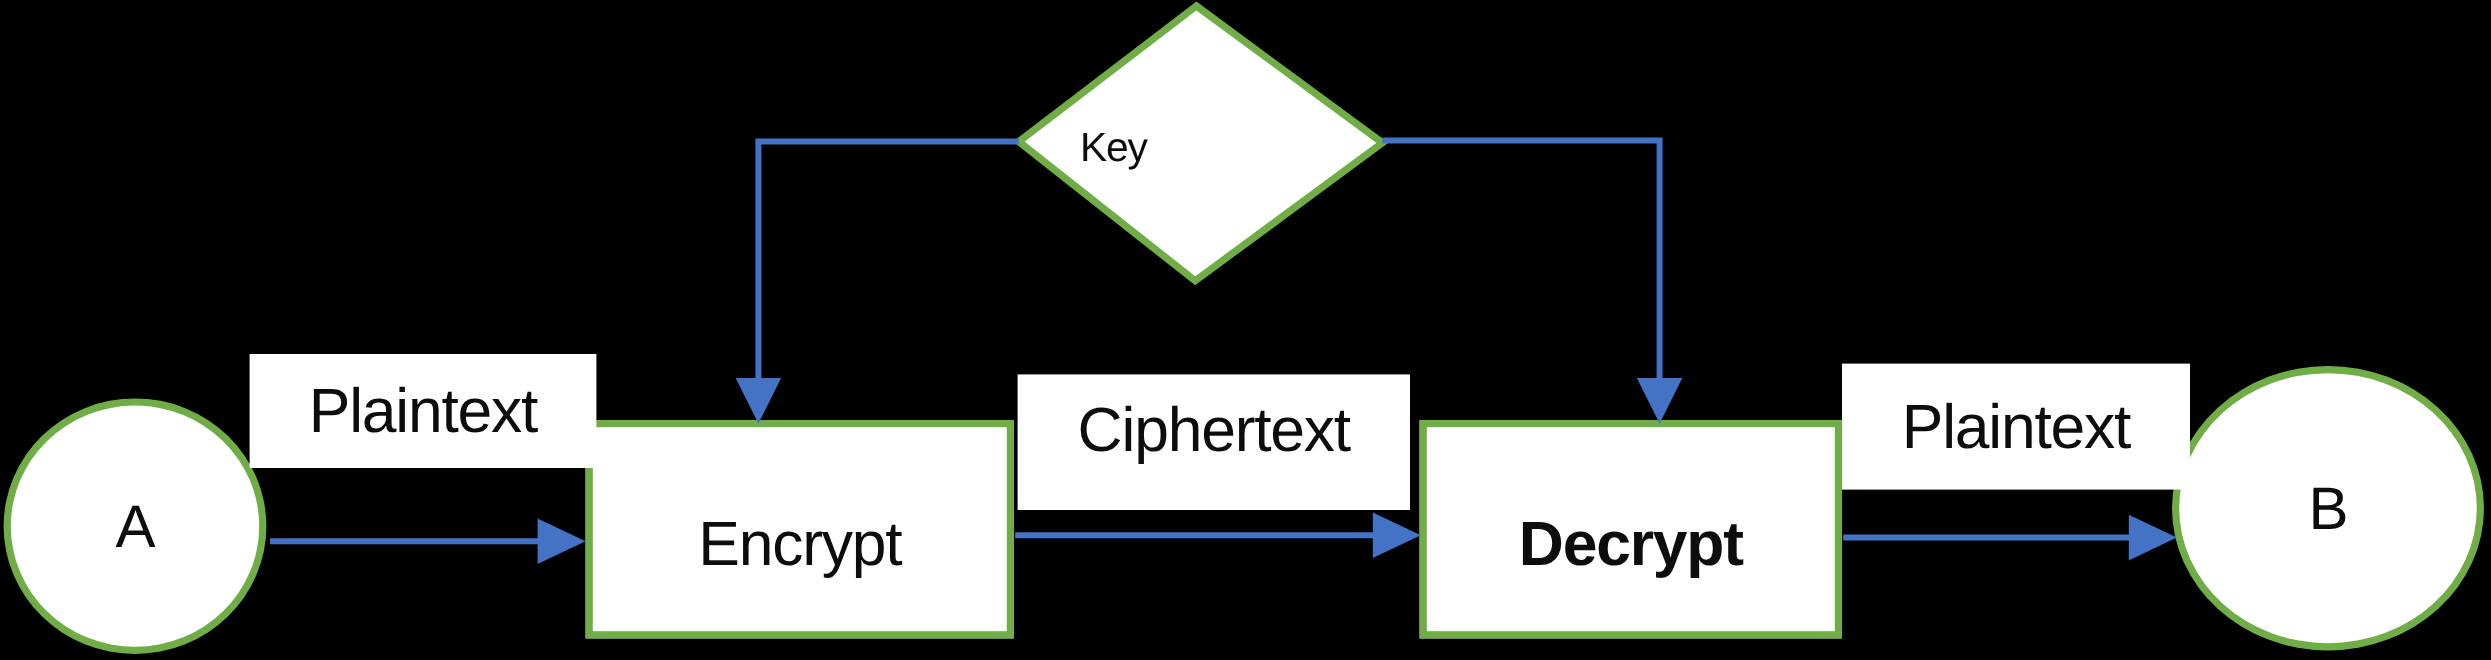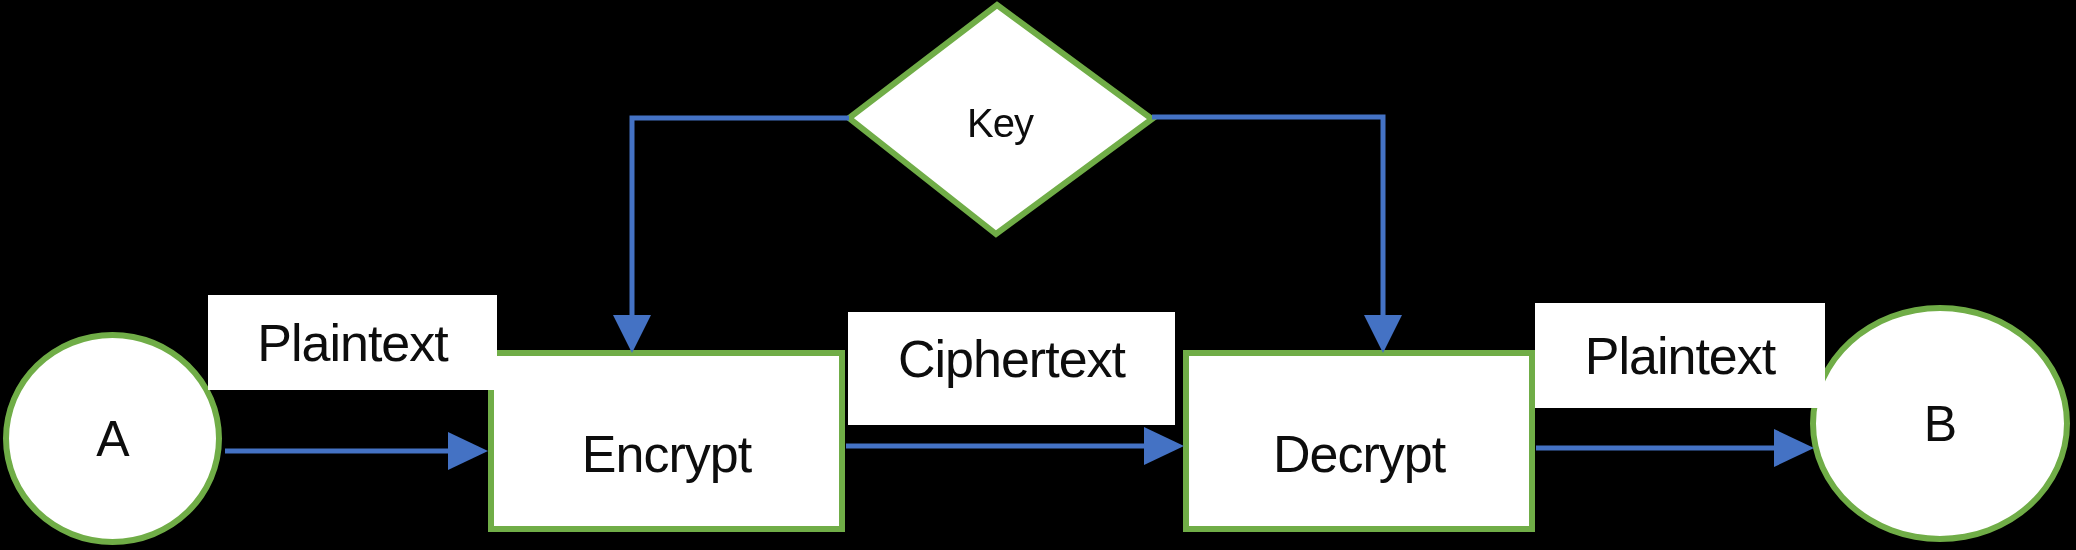--- a/index.html
+++ b/index.html
@@ -24,29 +24,29 @@
     background:var(--shape-fill);
     box-sizing:border-box;
     letter-spacing:-1px;
   }
   .node{border:6px solid var(--shape-border);}
   .edge-label{border:none;font-size:52px;}
   .circle{border-radius:50%;font-size:50px;}
   .rect{font-size:52px;padding-top:26px;}
   #circle-a{left:3px;top:332px;width:219px;height:213px;}
   #encrypt-box{left:488px;top:350px;width:357px;height:182px;}
-  #decrypt-box{left:1183px;top:350px;width:352px;height:182px;}
+  #decrypt-box{left:1183px;top:350px;width:352px;height:182px;font-weight:bold;}
   #circle-b{left:1810px;top:305px;width:260px;height:237px;}
   #label-plaintext-left{left:208px;top:295px;width:289px;height:95px;}
   #label-ciphertext{left:848px;top:312px;width:327px;height:113px;padding-bottom:20px;}
   #label-plaintext-right{left:1535px;top:303px;width:290px;height:105px;}
   #key-label{
     position:absolute;left:900px;top:91px;width:200px;height:64px;
-    display:flex;align-items:center;justify-content:center;
-    font-size:40px;letter-spacing:-1px;background:transparent;
+    display:flex;align-items:center;justify-content:flex-start;
+    font-size:34px;letter-spacing:-1px;background:transparent;
   }
   svg.layer{position:absolute;left:0;top:0;pointer-events:none;}
   .diamond{fill:var(--shape-fill);stroke:var(--shape-border);stroke-width:6;}
   .arrow-line{stroke:var(--arrow);stroke-width:5;fill:none;}
   .arrow-head{fill:var(--arrow);stroke:none;}
 </style>
 </head>
 <body>
 
 <div class="stage">

